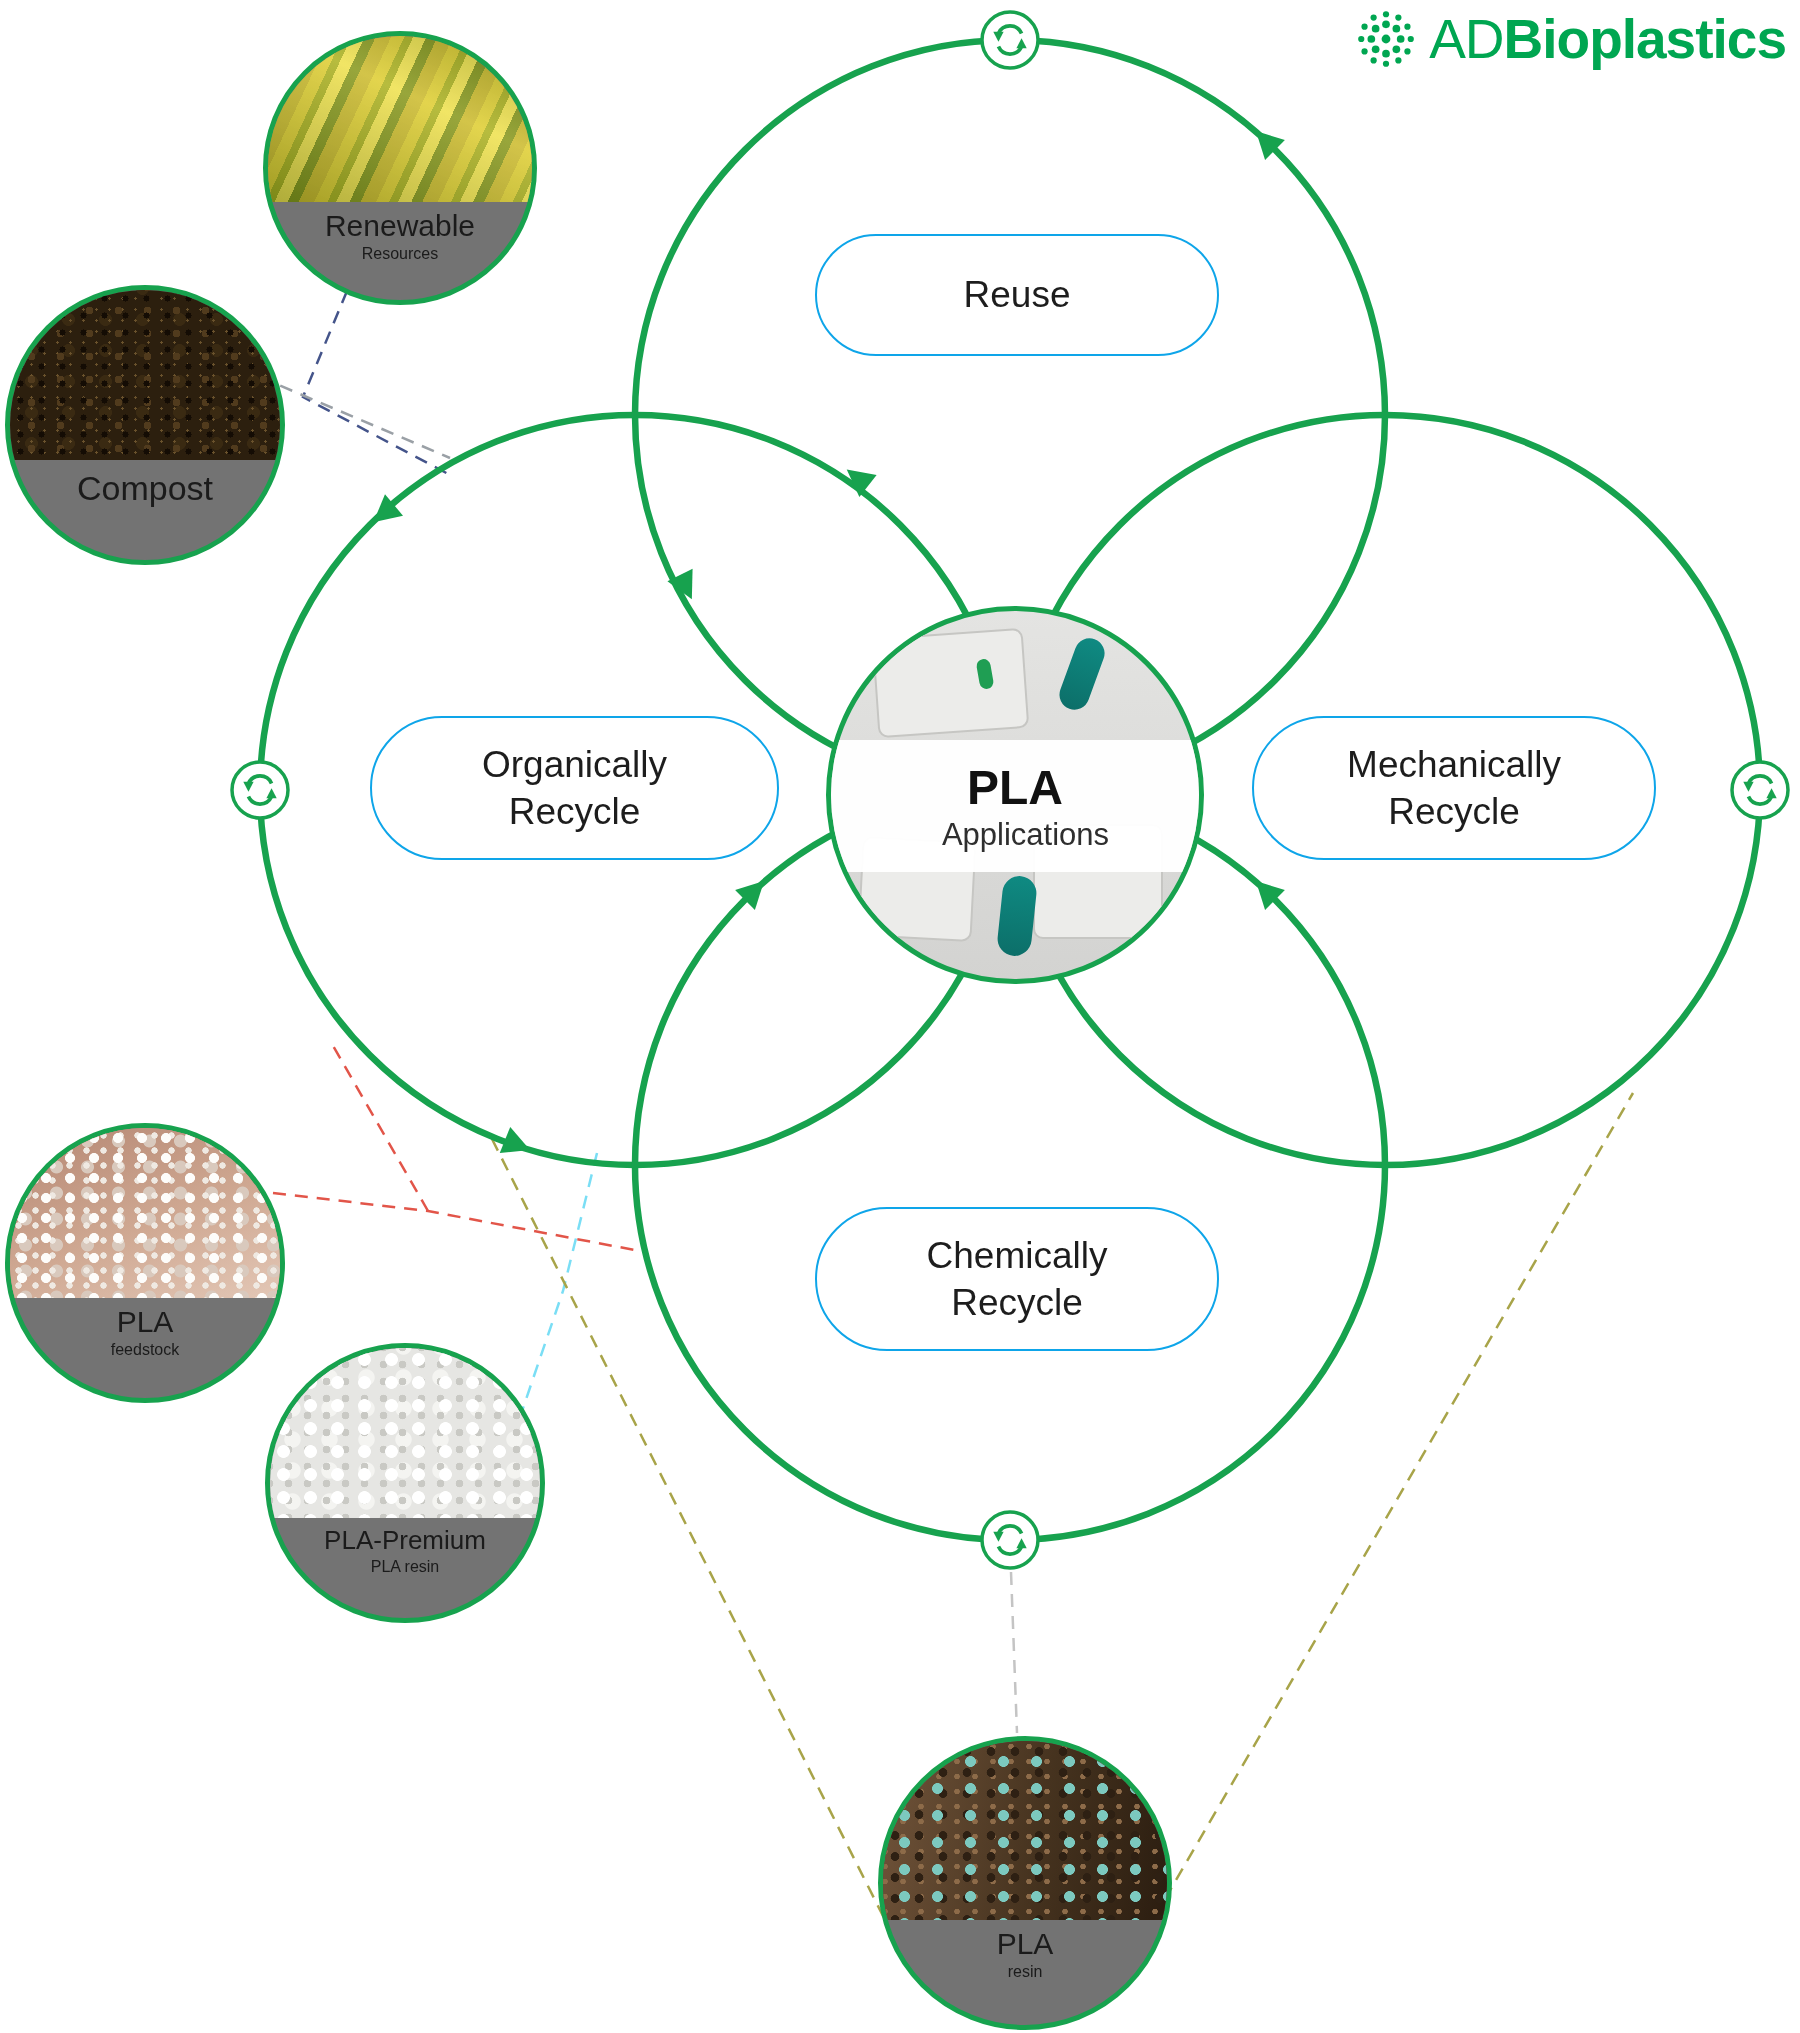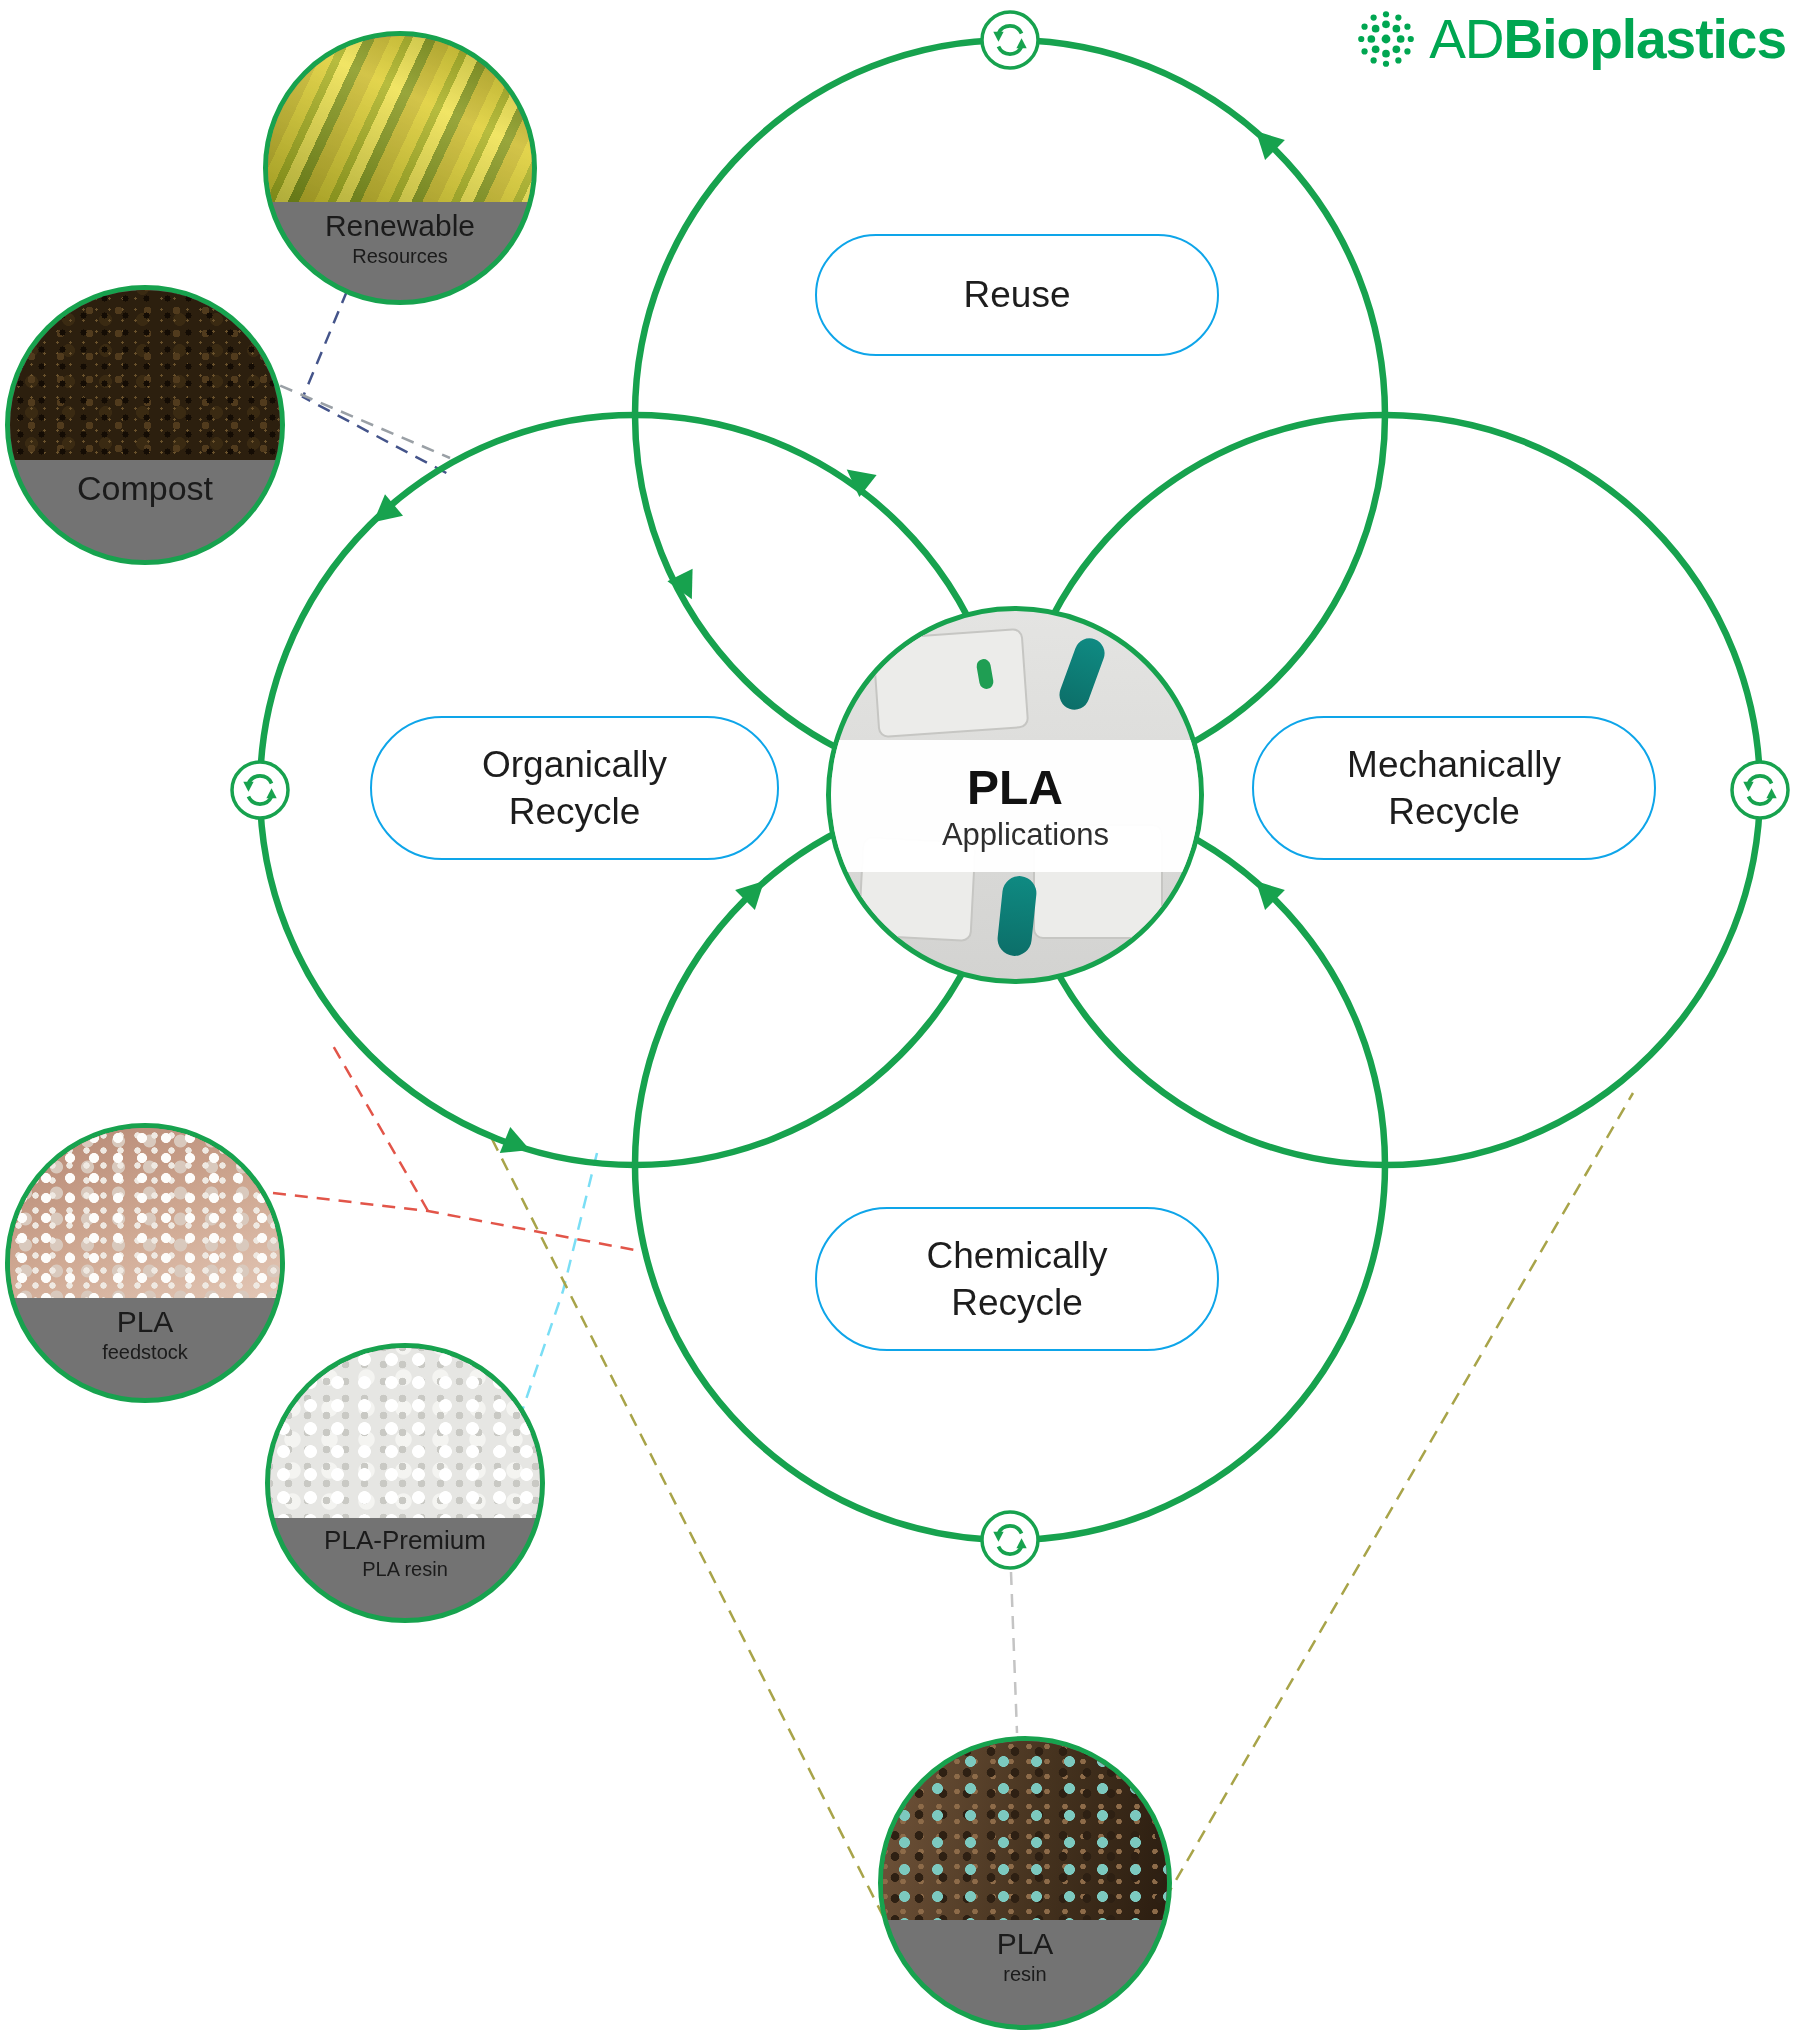--- a/index.html
+++ b/index.html
@@ -36,21 +36,21 @@
 
   
   figure{margin:0;}
   .photo{
     position:absolute;border:5px solid #17a24e;border-radius:50%;overflow:hidden;background:#737373;
     display:flex;flex-direction:column;z-index:6;
   }
   .photo .img{width:100%;height:63%;}
   .photo figcaption{flex:1;display:flex;flex-direction:column;align-items:center;padding-top:7px;}
   .cap1{font-size:30px;color:#1b1b1b;}
-  .cap2{font-size:20px;color:#1b1b1b;margin-top:2px;}
+  .cap2{font-size:16px;color:#1b1b1b;margin-top:2px;}
   .photo--compost .cap1{font-size:34px;margin-top:2px;}
   .photo--premium .cap1{font-size:26px;}
 
   .img-sugarcane{
     background:
       linear-gradient(25deg, rgba(60,80,10,.35), rgba(255,255,160,.25) 60%, rgba(60,80,10,.3)),
       repeating-linear-gradient(115deg,#d9c632 0 12px,#9fa51e 12px 20px,#ecdc52 20px 32px,#76881a 32px 42px,#c4b02c 42px 56px);
   }
   .img-compost{
     background-color:#2c1f0e;

